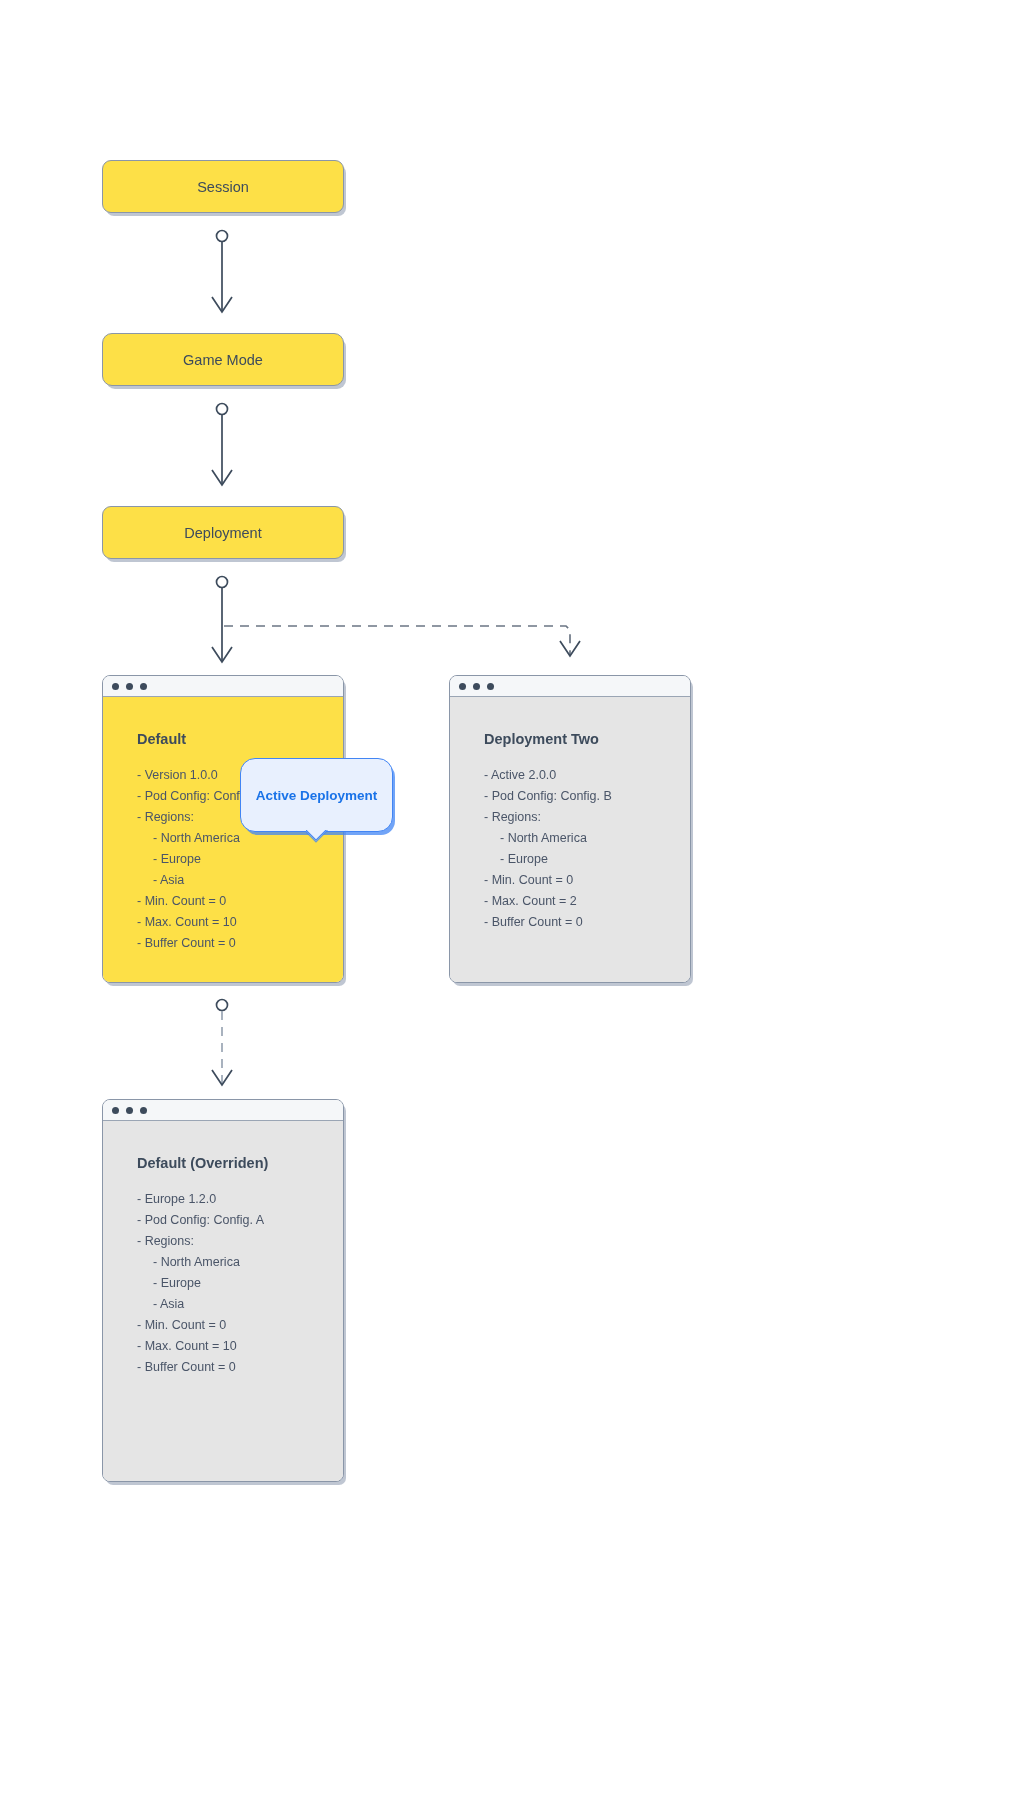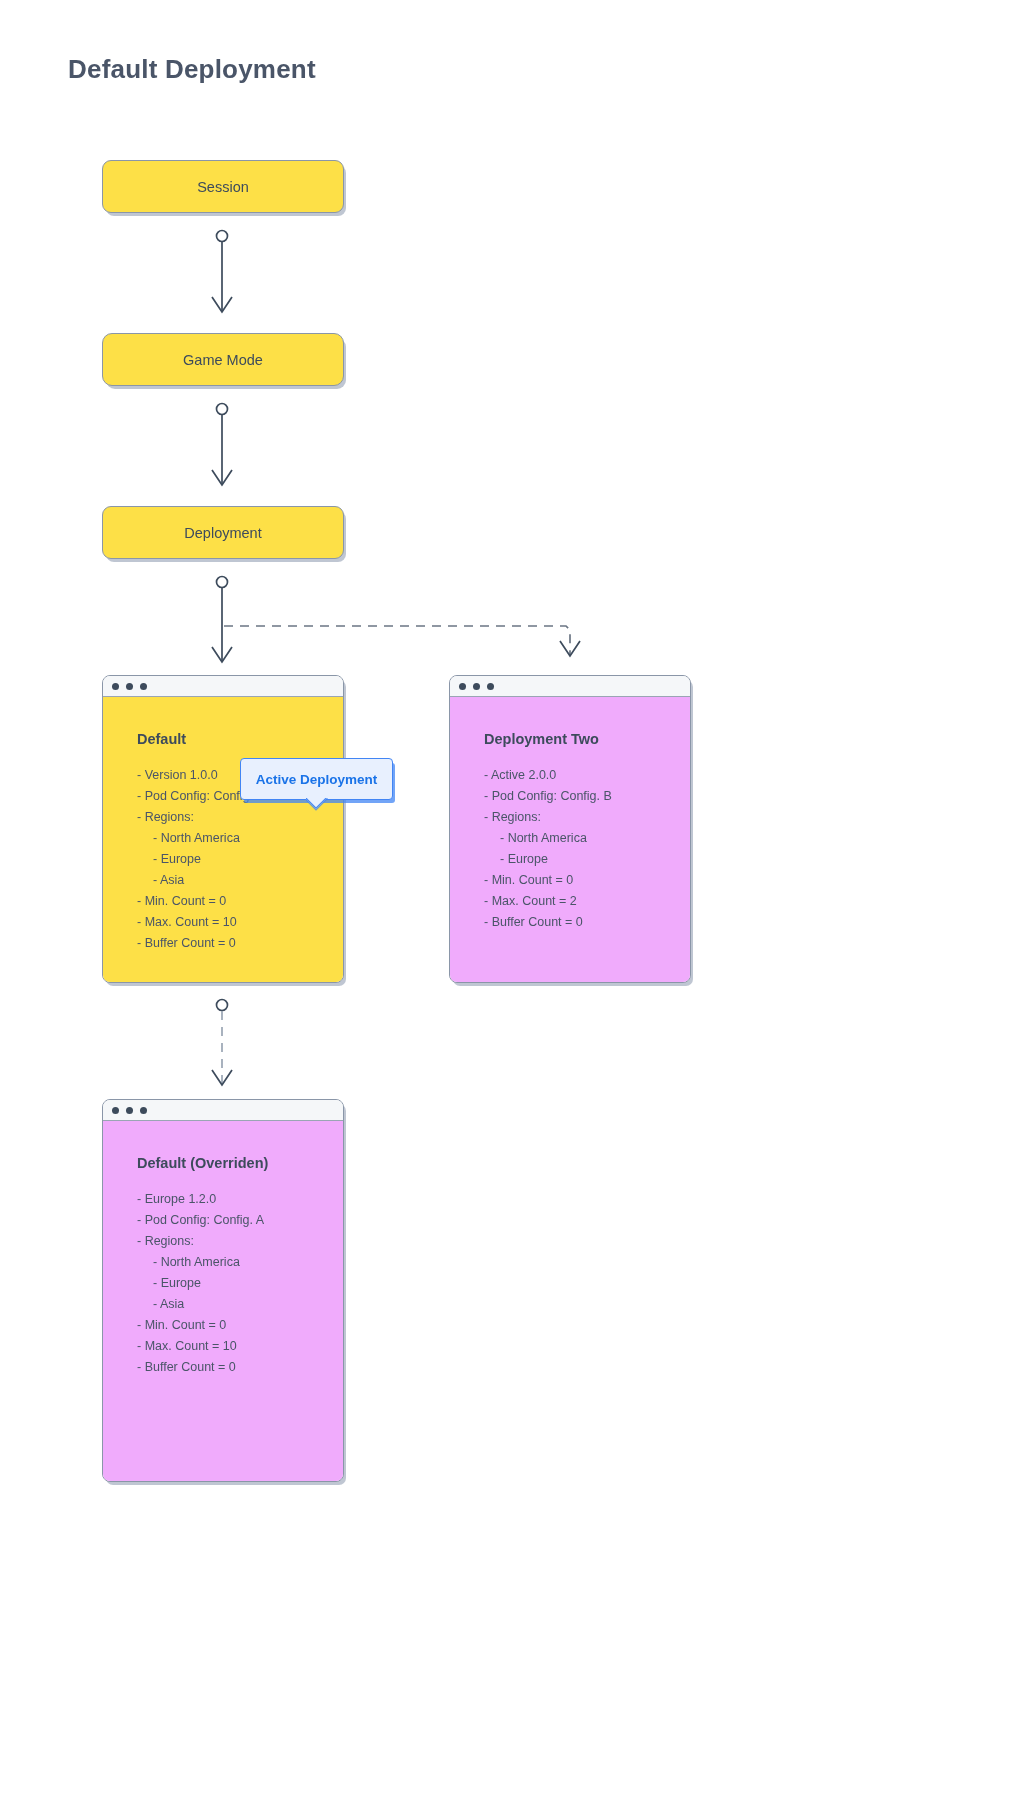--- a/index.html
+++ b/index.html
@@ -81,21 +81,21 @@
     width: 7px;
     height: 7px;
     border-radius: 50%;
     background: #3d4b5c;
   }
   .card-body {
     padding: 34px 0 0 34px;
     height: calc(100% - 20px);
     box-sizing: border-box;
   }
-  .card-body.gray { background: #f0abfc; }
+  .card-body.gray { background: #e5e5e5; }
   .card-body.white { background: #fde047; }
 
   .card-title {
     font-size: 14.5px;
     font-weight: bold;
     color: #3d4b5c;
     margin-bottom: 18px;
   }
   .card-line {
     font-size: 12.5px;
@@ -107,23 +107,23 @@
 
   
   .badge {
     position: absolute;
     left: 240px;
     top: 758px;
     width: 153px;
     box-sizing: border-box;
     background: #e8f0fe;
     border: 1.6px solid #4285f4;
-    border-radius: 4px;
+    border-radius: 15px;
     box-shadow: 3px 4px 0 -1px rgba(66,133,244,0.75);
-    padding: 11px 8px;
+    padding: 27px 8px;
     text-align: center;
     z-index: 40;
   }
   .badge-label {
     font-size: 13.5px;
     font-weight: bold;
     color: #1a73e8;
   }
   .badge-tail {
     position: absolute;
@@ -145,21 +145,20 @@
     border: 1.6px solid #4285f4;
     transform: rotate(45deg);
     box-shadow: 2px 2px 0 -0.5px rgba(66,133,244,0.75);
   }
 </style>
 </head>
 <body>
 
 <div id="canvas">
 
-  <div class="page-title">Default Deployment</div>
 
   <svg class="edges" viewBox="0 0 1016 1806" xmlns="http://www.w3.org/2000/svg">
 
     <g>
       <circle cx="222" cy="236" r="5.5" fill="#ffffff" stroke="#3d4b5c" stroke-width="1.7"></circle>
       <line x1="222" y1="242" x2="222" y2="312" stroke="#3d4b5c" stroke-width="1.7"></line>
       <polyline points="212,297 222,312 232,297" fill="none" stroke="#3d4b5c" stroke-width="1.7"></polyline>
     </g>
 
     <g>

